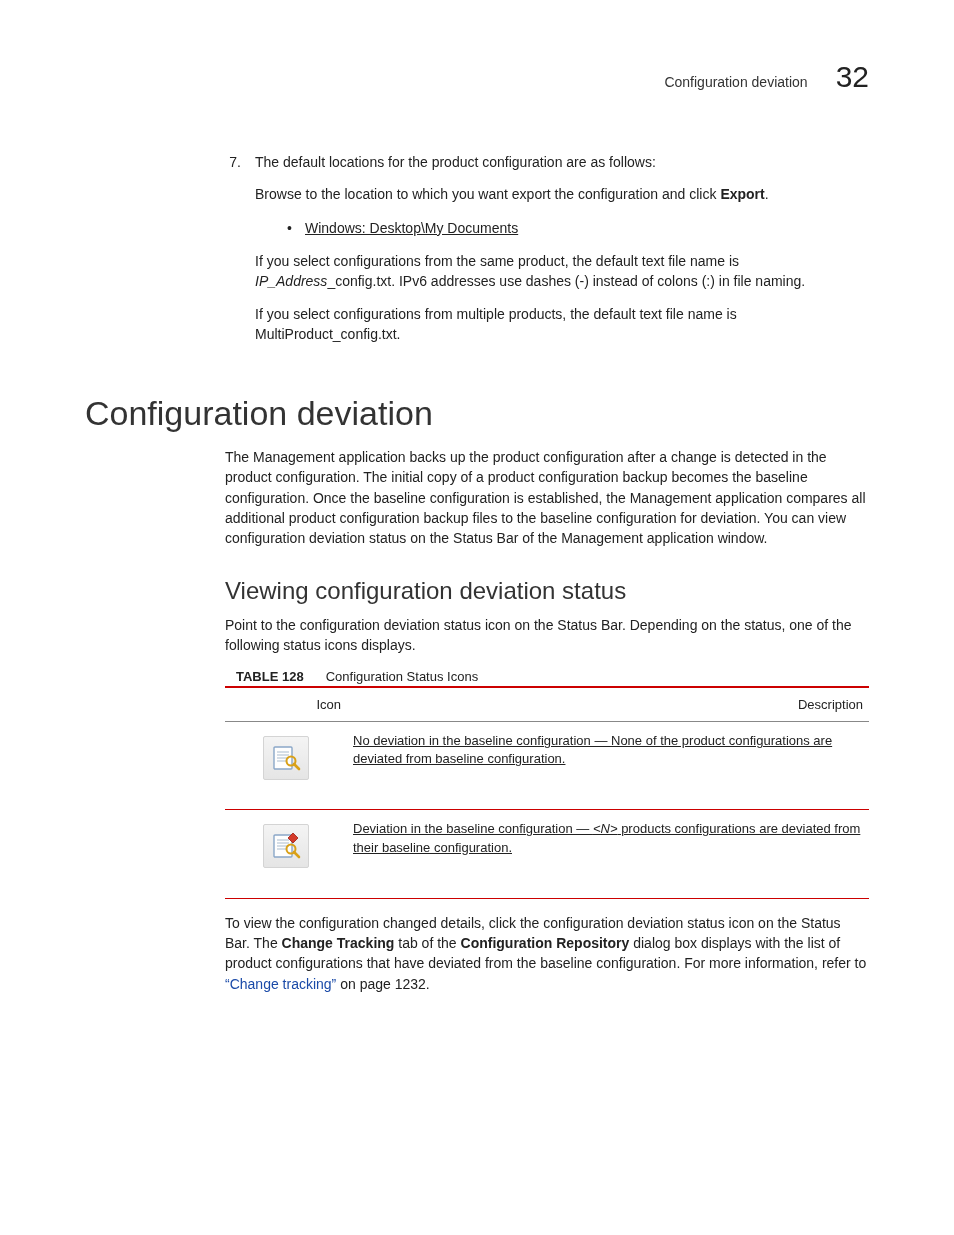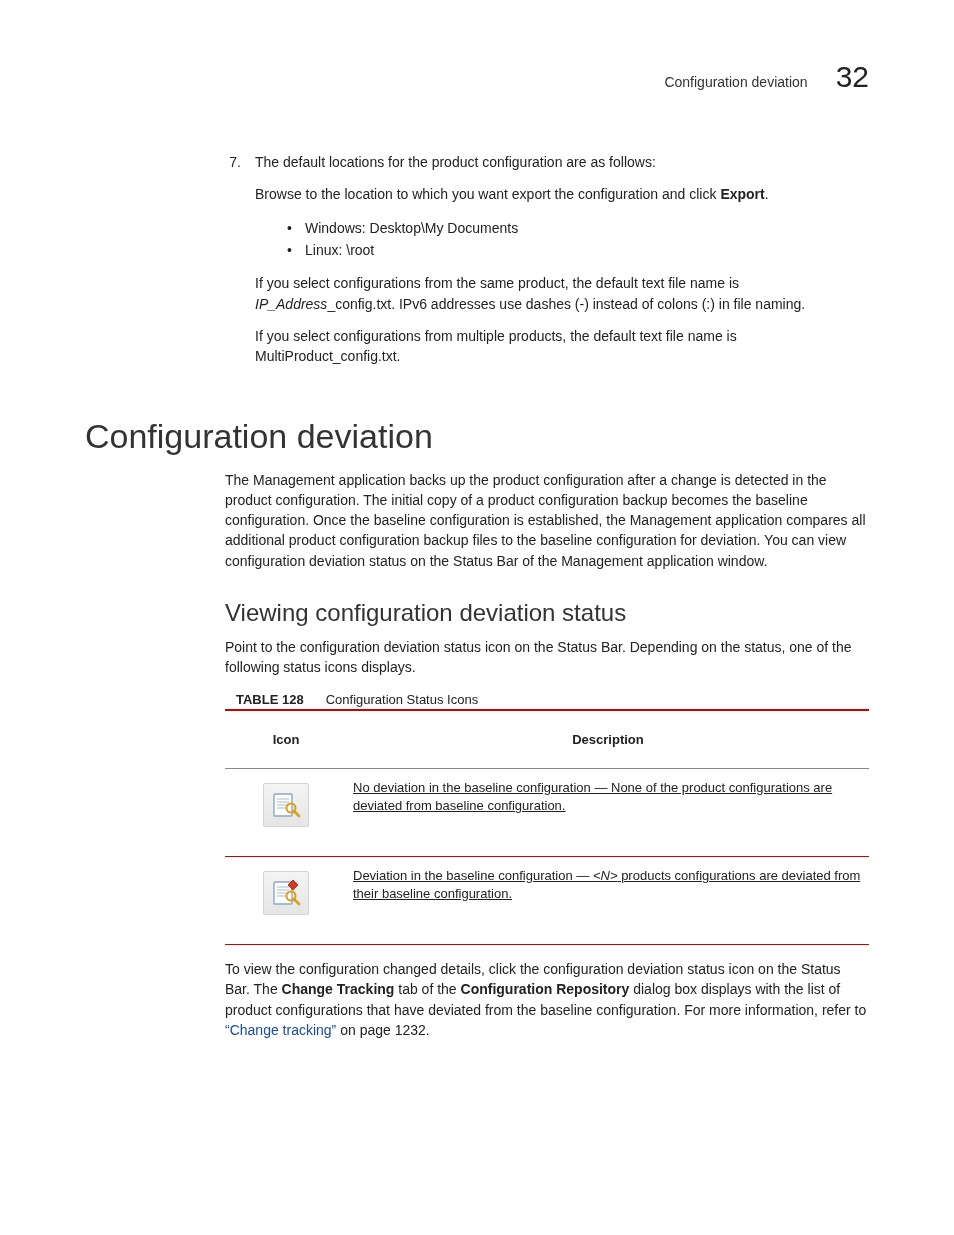--- a/index.html
+++ b/index.html
@@ -55,20 +55,21 @@
   }
   .p {
     font-size: 14px;
     line-height: 1.45;
     margin: 0 0 12px 0;
   }
   ul.bullets {
     margin: 0 0 12px 0;
     padding-left: 50px;
     list-style: none;
+    text-decoration: underline;
   }
   ul.bullets li {
     position: relative;
     font-size: 14px;
     line-height: 1.6;
     padding-left: 0;
   }
   ul.bullets li::before {
     content: "•";
     position: absolute;
@@ -110,26 +111,26 @@
   table.status-icons {
     border-collapse: collapse;
     width: 100%;
     margin-top: 2px;
   }
   table.status-icons thead tr {
     border-top: 2px solid #cc0000;
     border-bottom: 1px solid #888;
   }
   table.status-icons th {
-    text-align: center;
+    text-align: right;
     font-family: "Arial Narrow", Arial, sans-serif;
     font-stretch: condensed;
     font-size: 13px;
-    font-weight: 700;
-    padding: 21px 6px;
+    font-weight: 400;
+    padding: 9px 6px;
   }
   table.status-icons th.col-icon { width: 110px; }
   table.status-icons tbody tr {
     border-bottom: 1px solid #cc0000;
     text-decoration: underline;
   }
   table.status-icons td {
     vertical-align: top;
     font-size: 13px;
     line-height: 1.4;
@@ -173,21 +174,20 @@
   <div class="step-block">
     <div class="step-row">
       <div class="step-num">7.</div>
       <div class="step-body">
         <p class="p">The default locations for the product configuration are as follows:</p>
         <p class="p">
           <span>Browse to the location to which you want export the configuration and click </span><span class="bold">Export</span><span>.</span>
         </p>
         <ul class="bullets">
           <li>Windows: Desktop\My Documents</li>
-          <li>Linux: \root</li>
         </ul>
         <p class="p">
           <span>If you select configurations from the same product, the default text file name is </span><span class="italic">IP_Address</span><span>_config.txt. IPv6 addresses use dashes (-) instead of colons (:) in file naming.</span>
         </p>
         <p class="p">If you select configurations from multiple products, the default text file name is MultiProduct_config.txt.</p>
       </div>
     </div>
   </div>
 
   <h1 class="section">Configuration deviation</h1>

